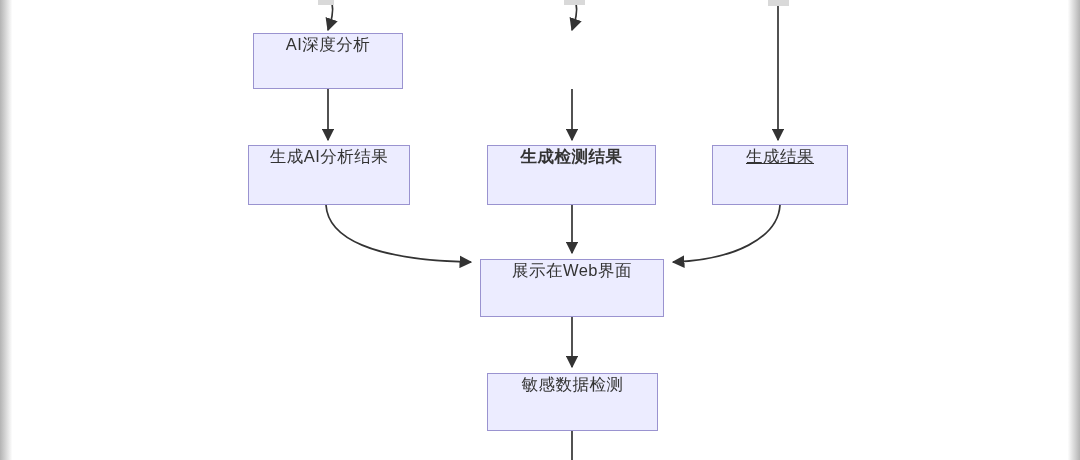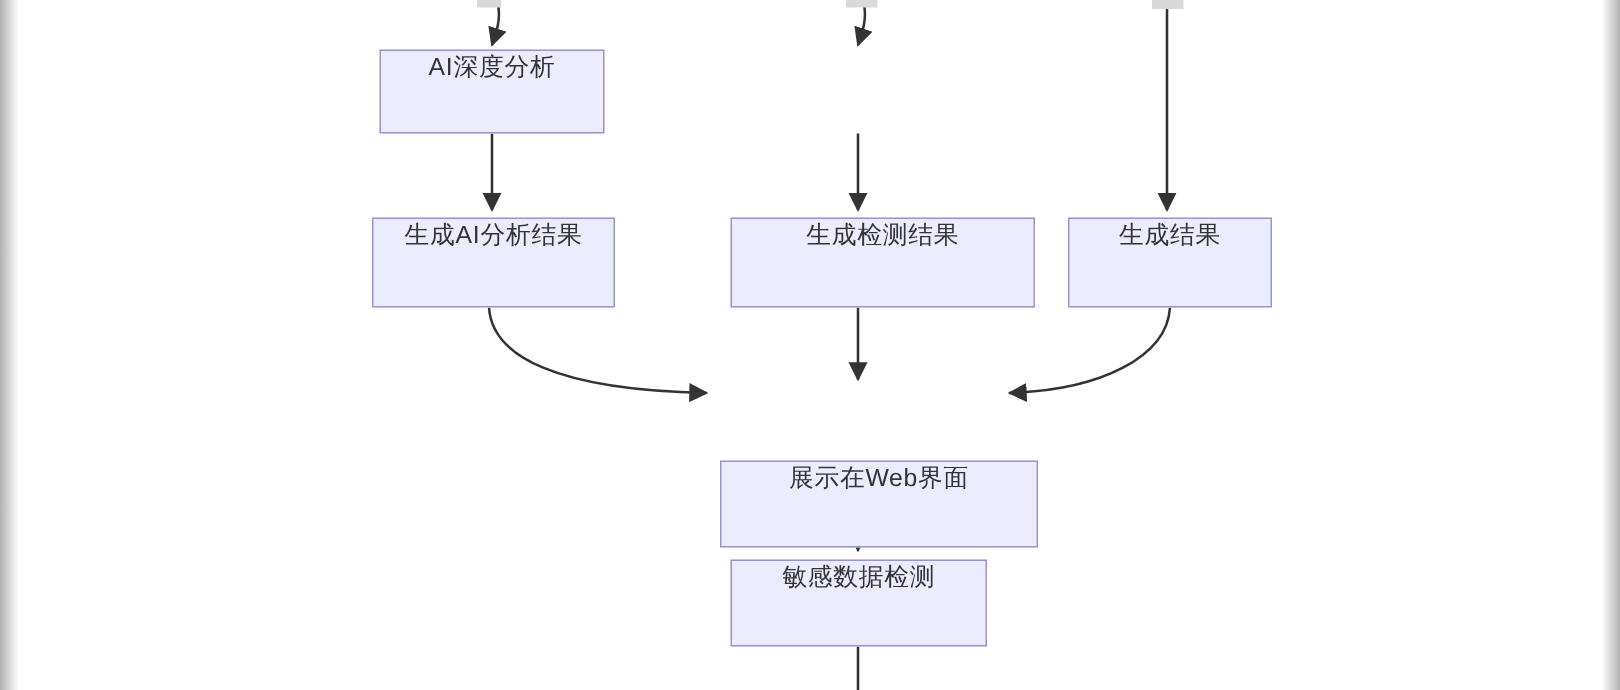--- a/index.html
+++ b/index.html
@@ -52,23 +52,23 @@
     top: 0;
     height: 5px;
     background: #d9d9d9;
     z-index: 2;
   }
 
   
   #n-ai          { left: 253px; top: 33px;  width: 150px; height: 56px; }
   #n-sim         { left: 457px; top: 33px;  width: 231px; height: 56px; }
   #n-gen-ai      { left: 233px; top: 145px; width: 162px; height: 60px; margin-left: 15px; }
-  #n-gen-detect  { left: 487px; top: 145px; width: 203px; height: 60px; }
-  #n-gen-result  { left: 712px; top: 145px; width: 136px; height: 60px; }
-  #n-web         { left: 480px; top: 259px; width: 212px; height: 58px; margin-top: 48px; }
+  #n-gen-detect  { left: 487px; top: 145px; width: 169px; height: 60px; font-weight: bold; }
+  #n-gen-result  { left: 712px; top: 145px; width: 136px; height: 60px; text-decoration: underline; }
+  #n-web         { left: 480px; top: 259px; width: 184px; height: 58px; }
   #n-user        { left: 487px; top: 373px; width: 171px; height: 58px; }
 
   #stub-1 { left: 318px; width: 16px; }
   #stub-2 { left: 564px; width: 21px; }
   #stub-3 { left: 768px; width: 21px; height: 6px; }
 </style>
 </head>
 <body>
 
 <div class="stage">

